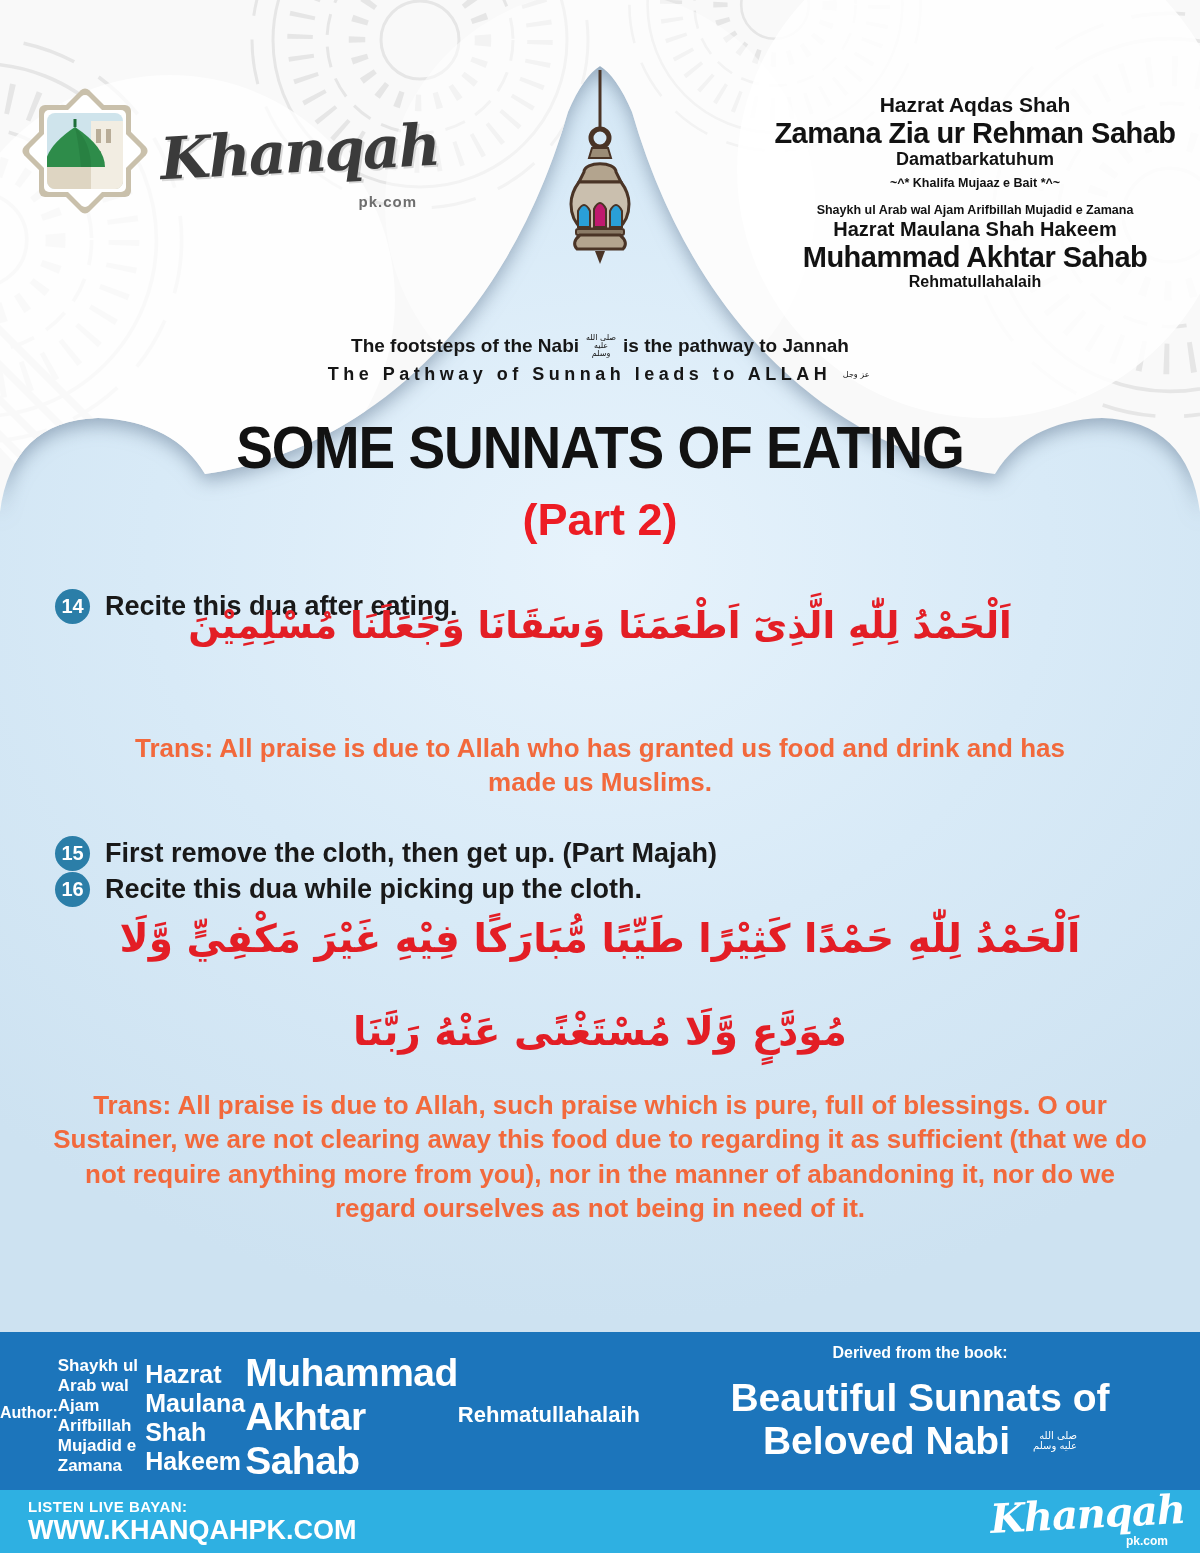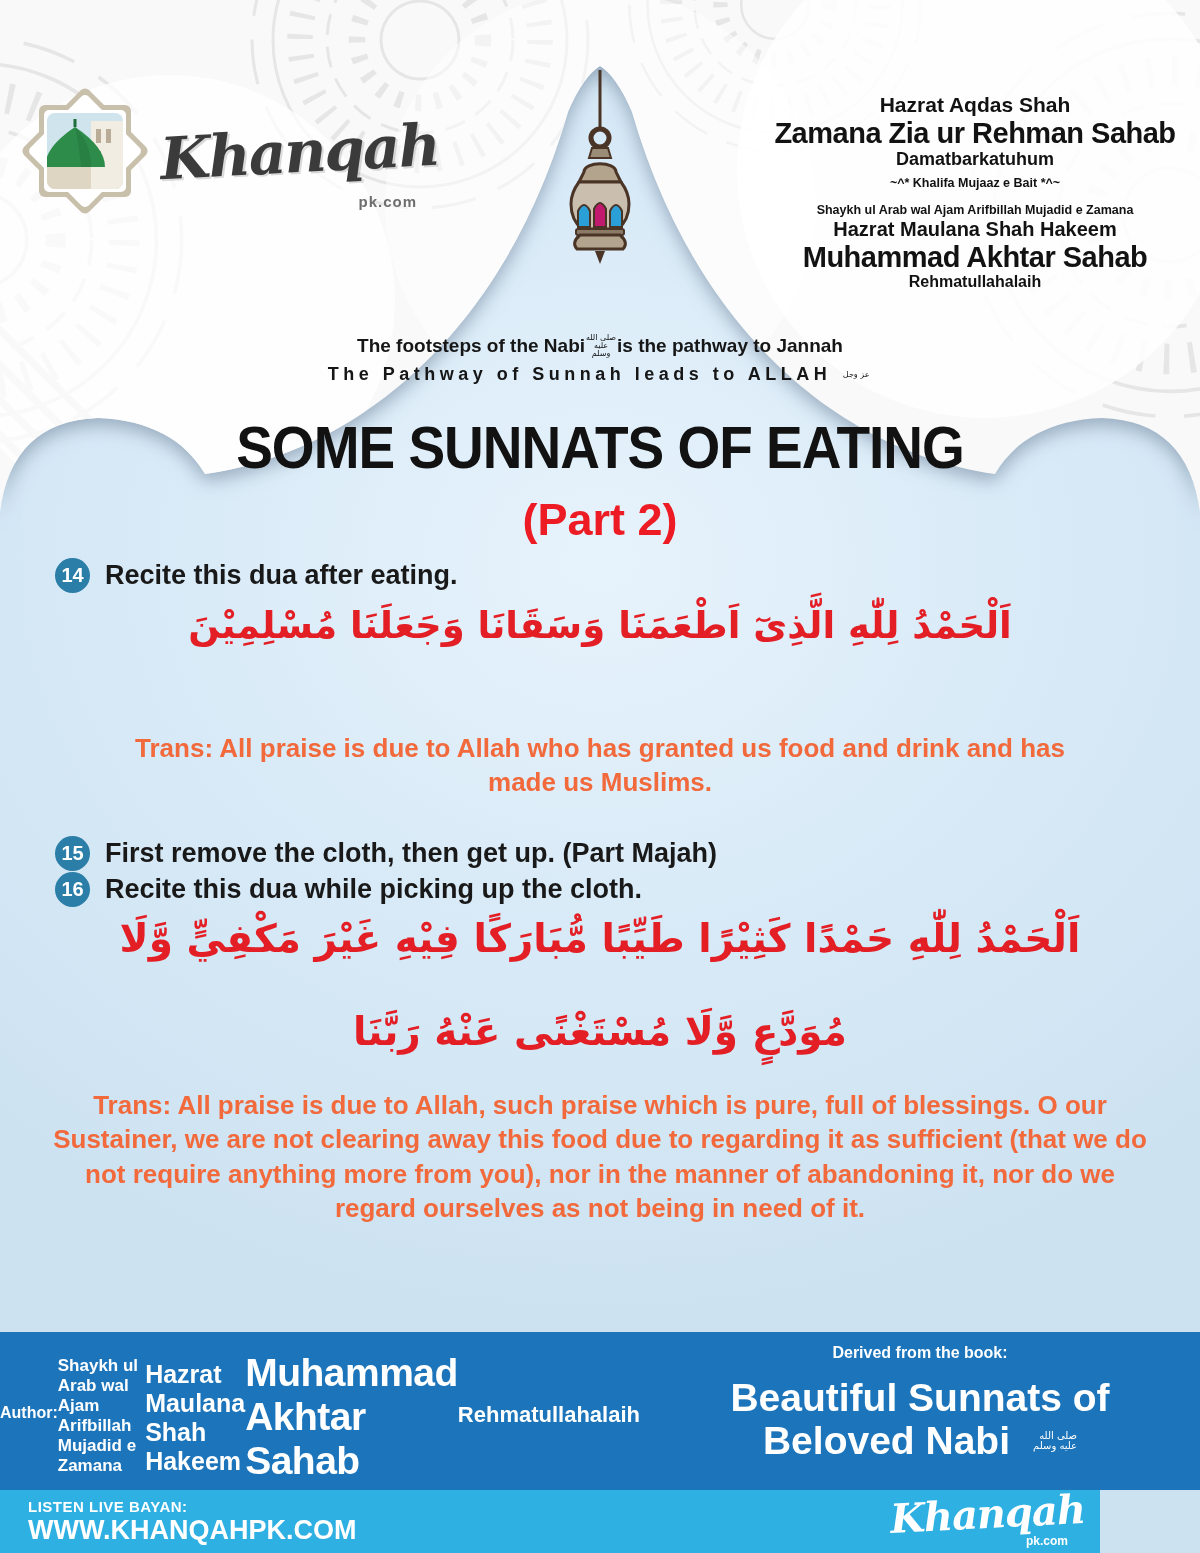--- a/index.html
+++ b/index.html
@@ -24,39 +24,39 @@
   .names { position:absolute; left:755px; top:93px; width:440px; text-align:center;
     color:#121212; font-weight:bold; line-height:1.12; }
   .n1{font-size:21px;} .n2{font-size:29px; letter-spacing:-0.5px;} .n3{font-size:18px;}
   .n4{font-size:12.5px; margin-top:7px;} .n5{font-size:12.5px; margin-top:13px;}
   .n6{font-size:20px; margin-top:1px;} .n7{font-size:29px; letter-spacing:-0.5px;}
   .n8{font-size:16px;}
 
   
   .tagline { position:absolute; top:334px; left:0; right:0; text-align:center;
     color:#161616; font-weight:bold; }
-  .tagline-row1 { font-size:19px; display:flex; justify-content:center; align-items:center; }
+  .tagline-row1 { font-size:19px; display:flex; justify-content:center; align-items:center; gap:6px; }
   .tagline-row2 { margin-top:6px; font-size:18px; letter-spacing:4.5px; display:flex;
     justify-content:center; align-items:center; gap:9px; }
   .saw { display:inline-block; width:32px; font-size:8px; line-height:1;
     font-family:"DejaVu Sans", sans-serif; font-weight:normal; letter-spacing:0; }
 
   
   .title { position:absolute; top:415px; left:0; right:0; text-align:center; font-size:55px;
     font-weight:bold; letter-spacing:-1px; color:#121212; transform:scaleY(1.08); }
   .part  { position:absolute; top:494px; left:0; right:0; text-align:center; font-size:45px;
     font-weight:bold; color:#ed1c24; }
 
   
   .item { position:absolute; left:55px; display:flex; align-items:center; gap:15px; }
   .badge { width:35px; height:35px; border-radius:50%; background:#2b7ea8; color:#fff;
     font-size:20px; font-weight:bold; display:flex; align-items:center; justify-content:center;
     flex:0 0 auto; }
   .item-text { font-size:27px; font-weight:bold; color:#191919; }
-  .item-14{top:558px;text-align:center;} .item-15{top:836px;} .item-16{top:872px;}
+  .item-14{top:589px;text-align:center;} .item-15{top:836px;} .item-16{top:872px;}
 
   
   .arabic { position:absolute; left:0; right:0; text-align:center; direction:rtl;
     font-family:"DejaVu Sans", sans-serif; font-weight:bold; color:#e31e25; }
   .dua14  { top:604px;  font-size:37px; }
   .dua16a { top:916px;  font-size:39px; }
   .dua16b { top:1009px; font-size:39px; }
 
   
   .trans { position:absolute; left:50%; transform:translateX(-50%); text-align:center;
@@ -74,21 +74,21 @@
   .fa2 { font-size:25px; font-weight:bold; margin-top:3px; }
   .fa3 { font-size:39px; font-weight:bold; letter-spacing:-0.5px; margin-top:1px; }
   .fa4 { font-size:22px; font-weight:bold; margin-top:-3px; }
   .fb1 { font-size:39px; font-weight:bold; margin-top:8px; line-height:1.08; }
   .fb-row { display:flex; align-items:center; gap:23px; }
   .fb2 { font-size:39px; font-weight:bold; }
   .saw-white { display:inline-block; width:44px; font-size:10px; color:#fff; line-height:1;
     font-family:"DejaVu Sans", sans-serif; }
 
   
-  .bar { position:absolute; top:1490px; left:0; width:1100px; height:63px; background:#2eb0e2; color:#fff; }
+  .bar { position:absolute; top:1490px; left:0; width:1200px; height:63px; background:#2eb0e2; color:#fff; }
   .bar-label { position:absolute; left:28px; top:8px;  font-size:15px; font-weight:bold; letter-spacing:0.5px; }
   .bar-site  { position:absolute; left:28px; top:25px; font-size:27px; font-weight:bold; }
   .bar-logo  { position:absolute; right:30px; top:0; width:180px; height:60px; }
   .bar-script { font-family:"DejaVu Serif", serif; font-style:italic; font-weight:bold;
     font-size:40px; color:#fff; display:inline-block; transform:rotate(-3deg); letter-spacing:-1px; }
   .bar-domain { position:absolute; right:2px; bottom:2px; font-size:12px; font-weight:bold; color:#fff; }
 </style>
 </head>
 <body>
 

